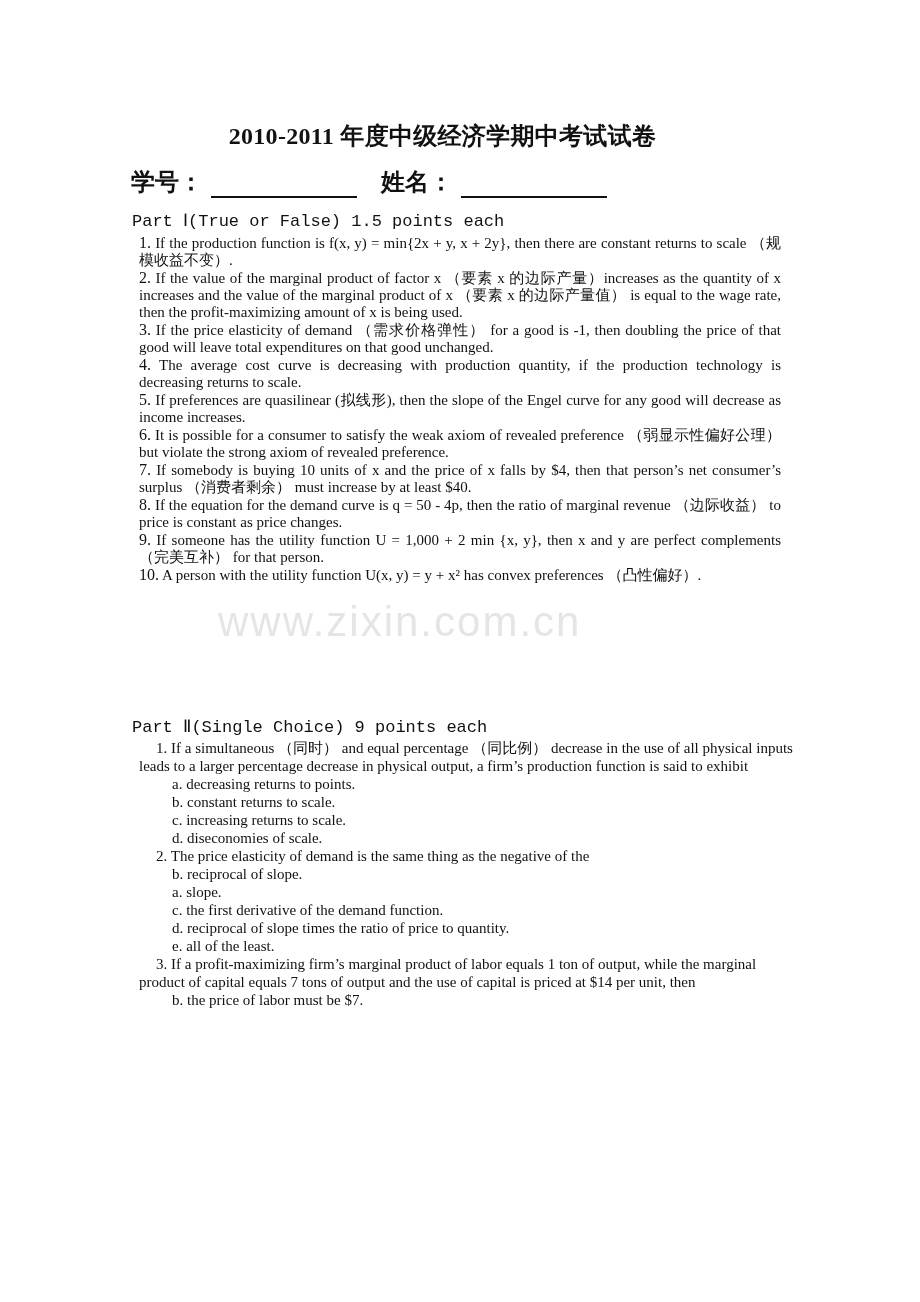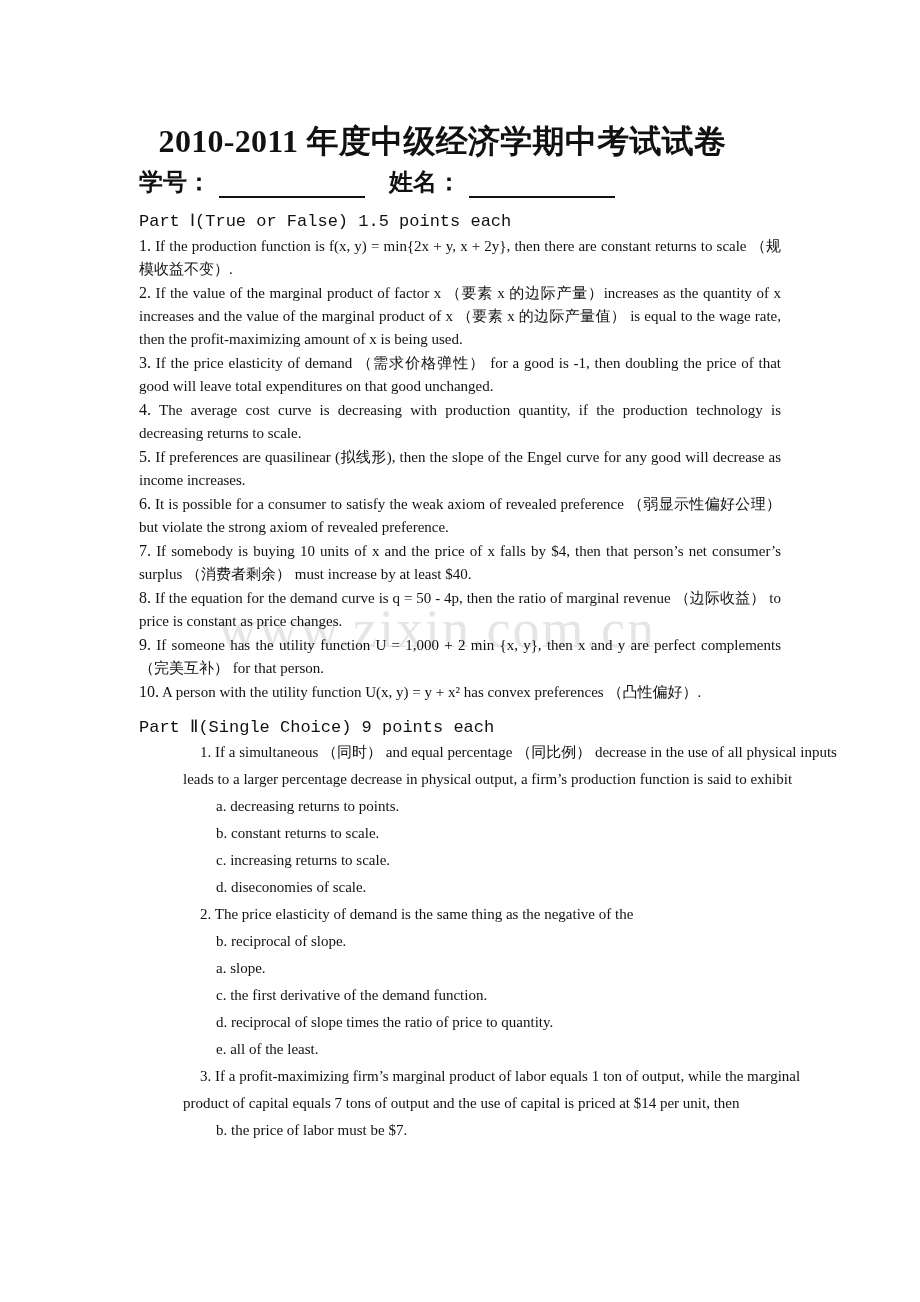--- a/index.html
+++ b/index.html
@@ -1,35 +1,35 @@
 <!DOCTYPE html>
 <html><head>
 <meta charset="utf-8">
 <style>
   html, body { margin: 0; padding: 0; background: #ffffff; }
   body { width: 920px; height: 1302px; position: relative; overflow: hidden; }
   .page { position: absolute; left: 0; top: 0; width: 920px; height: 1302px; background: #fff; color: #111; }
   .title { position: absolute; top: 120px; left: 0; width: 885px; text-align: center;
-    font-family: "Liberation Serif", "DejaVu Serif", serif; font-weight: bold; font-size: 32px; letter-spacing: 0.3px; }
-  .idrow { position: absolute; top: 166px; left: 139px; font-family: "DejaVu Sans", sans-serif;
+    font-family: "Liberation Serif", "DejaVu Serif", serif; font-weight: bold; font-size: 24px; letter-spacing: 0.3px; }
+  .idrow { position: absolute; top: 166px; left: 131px; font-family: "DejaVu Sans", sans-serif;
     font-size: 24px; font-weight: bold; display: flex; align-items: flex-end; }
   .idrow .blank { display: inline-block; width: 146px; border-bottom: 2px solid #111; height: 24px; margin: 0 24px 0 8px; }
-  .part { position: absolute; left: 139px; font-family: "Liberation Mono", "DejaVu Sans Mono", monospace;
+  .part { position: absolute; left: 132px; font-family: "Liberation Mono", "DejaVu Sans Mono", monospace;
     font-size: 17px; letter-spacing: 0px; }
   .body { position: absolute; left: 139px; width: 642px; font-family: "Liberation Serif", "DejaVu Serif", serif;
-    font-size: 15px; line-height: 23px; }
+    font-size: 15px; line-height: 17px; }
   .q { margin: 0; text-align: justify; }
   .q .num { font-size: 16px; }
   .tf .q { text-align-last: left; }
   .mc { position: absolute; left: 139px; width: 655px; font-family: "Liberation Serif", "DejaVu Serif", serif;
-    font-size: 15px; line-height: 27px; margin-left: 44px; }
+    font-size: 15px; line-height: 18px; }
   .mc .stem { margin: 0; text-indent: 17px; }
   .mc .opt { margin: 0; padding-left: 33px; }
-  .watermark { position: absolute; top: 598px; left: 218px; font-family: Liberation Serif, serif;
-    font-size: 54px; color: rgba(180,180,180,0.35); letter-spacing: 2px; pointer-events: none; }
+  .watermark { position: absolute; top: 598px; left: 218px; font-family: Liberation Sans, sans-serif;
+    font-size: 42px; color: rgba(180,180,180,0.35); letter-spacing: 2px; pointer-events: none; }
 </style>
 </head>
 <body>
 
 <div class="page">
 
   <div class="watermark">www.zixin.com.cn</div>
 
   <div class="title">2010-2011 年度中级经济学期中考试试卷</div>
 

